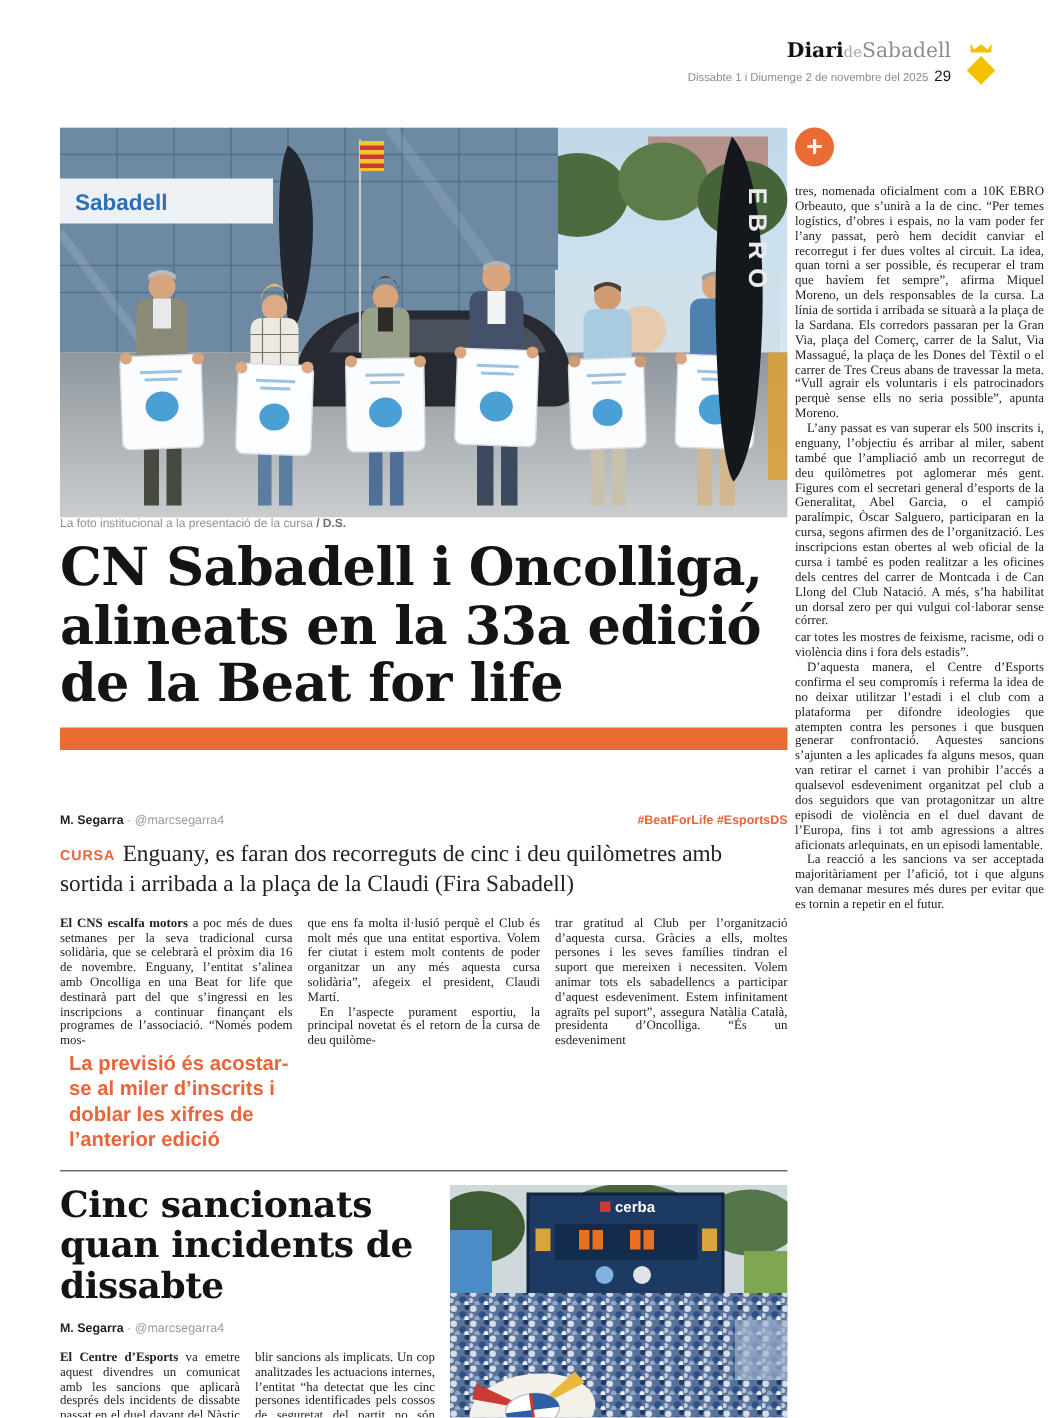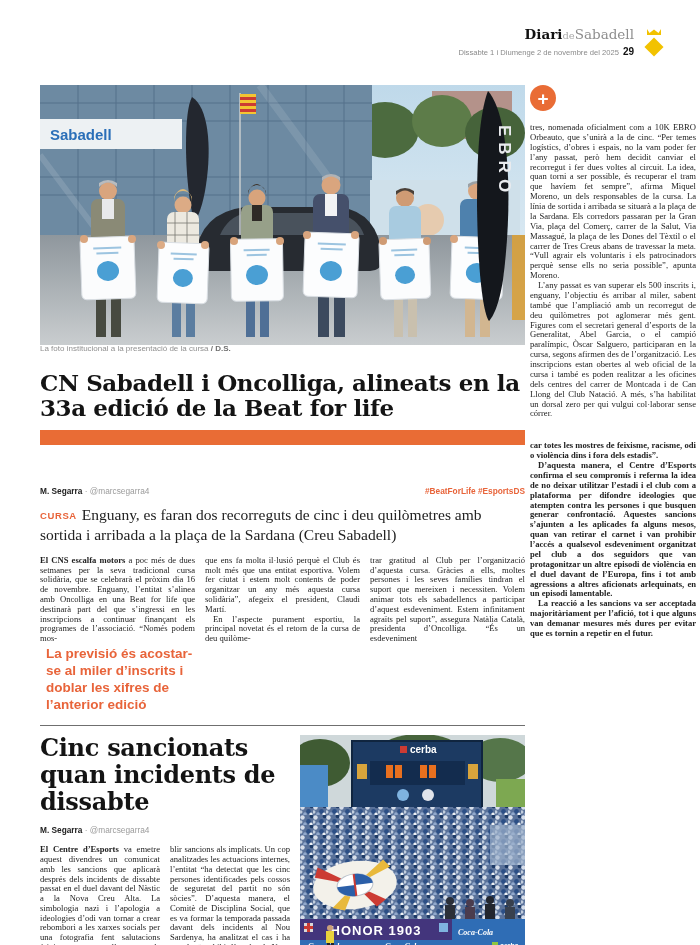--- a/index.html
+++ b/index.html
@@ -8,33 +8,33 @@
           font-family:"Liberation Serif", serif; color:#1c1c1c; overflow:hidden; }
 
   
   .masthead { position:absolute; top:27px; right:35px; display:flex; align-items:flex-start; gap:9px; }
   .masthead .txt { text-align:right; }
   .brandline { font-family:"DejaVu Serif", serif; font-size:13.5px; line-height:14px; }
   .brand-bold { font-weight:bold; color:#111; }
   .brand-de { font-size:10px; color:#a9a9a9; }
   .brand-rest { color:#8d8d8d; }
   .dateline { margin-top:3px; font-family:"Liberation Sans", sans-serif; font-size:7.6px; color:#8a8a8a; }
-  .pageno { font-size:10px; font-weight:bold; color:#111; margin-left:4px;text-align:center; }
+  .pageno { font-size:10px; font-weight:normal; color:#111; margin-left:4px;text-align:center; }
 
   
   .main { position:absolute; left:40px; top:85px; width:485px; }
   .side { position:absolute; left:530px; top:85px; width:166px; }
 
   
   .caption { margin-top:4px; font-family:"Liberation Sans", sans-serif; font-size:8px; color:#909090; }
   .credit { font-weight:bold; color:#6f6f6f; }
 
   
-  h1 { margin-top:21px; font-family:"DejaVu Serif", serif; font-weight:bold;
-       font-size:23px; line-height:1.1; letter-spacing:-0.4px; color:#141414; }
+  h1 { margin-top:11px; font-family:"DejaVu Serif", serif; font-weight:bold;
+       font-size:35px; line-height:1.1; letter-spacing:-0.4px; color:#141414; }
   .orange-bar { height:15px; background:#e96c35; margin:9px 0 5px; }
   .byline-row { display:flex; justify-content:space-between; align-items:baseline;
                 font-family:"Liberation Sans", sans-serif; font-size:8.3px; }
   .byline b { color:#222; }
   .byline .handle { color:#9b9b9b; }
   .hashtags { color:#e8643a; font-weight:bold;margin-top:36px; }
   .standfirst { margin-top:9px; font-size:15.5px; line-height:1.33; color:#222; }
   .kicker { font-family:"Liberation Sans", sans-serif; font-weight:bold; color:#e8643a;
             font-size:9.5px; letter-spacing:0.6px; text-transform:uppercase; margin-right:5px;
             position:relative; top:-1px; }
@@ -56,21 +56,21 @@
              font-size:8.6px; line-height:1.14; text-align:justify; color:#222; }
   .a2-photo { width:225px; flex:0 0 225px; }
 
   
   .plus-circle { width:26px; height:26px; border-radius:50%; background:#e96c35; color:#fff;
                  font-family:"Liberation Sans", sans-serif; font-size:19px; font-weight:bold;
                  display:flex; align-items:center; justify-content:center; line-height:1; }
   .side-note { margin-top:9px; width:102px; font-family:"Liberation Sans", sans-serif;
                font-weight:bold; color:#e8643a; font-size:9.2px; line-height:1.33; }
   .side-body { margin-top:12px; font-size:8.6px; line-height:1.15; text-align:justify; color:#222; }
-  .side-part2 { margin-top:22px;font-weight:bold; }
+  .side-part2 { margin-top:1px; }
 
   figure { line-height:0; }
   svg text { line-height:1; }
 </style>
 </head>
 <body>
 
 <div class="page">
 
   <div class="masthead">
@@ -284,21 +284,21 @@
         <span class="handle">·</span>
         <span class="handle">@marcsegarra4</span>
       </div>
       <div class="hashtags">
         <span>#BeatForLife</span>
         <span>#EsportsDS</span>
       </div>
     </div>
 
     <div class="standfirst">
-      <span class="kicker">CURSA</span><span>Enguany, es faran dos recorreguts de cinc i deu quilòmetres amb sortida i arribada a la plaça de la Sardana (Creu Sabadell)</span>
+      <span class="kicker">CURSA</span><span>Enguany, es faran dos recorreguts de cinc i deu quilòmetres amb sortida i arribada a la plaça de la Claudi (Fira Sabadell)</span>
     </div>
 
     <div class="body-cols">
       <div>
         <p><span class="lead">El CNS escalfa motors</span><span> a poc més de dues setmanes per la seva tradicional cursa solidària, que se celebrarà el pròxim dia 16 de novembre. Enguany, l’entitat s’alinea amb Oncolliga en una Beat for life que destinarà part del que s’ingressi en les inscripcions a continuar finançant els programes de l’associació. “Només podem mos-</span></p>
       </div>
       <div>
         <p>que ens fa molta il·lusió perquè el Club és molt més que una entitat esportiva. Volem fer ciutat i estem molt contents de poder organitzar un any més aquesta cursa solidària”, afegeix el president, Claudi Martí.</p>
         <p>En l’aspecte purament esportiu, la principal novetat és el retorn de la cursa de deu quilòme-</p>
       </div>

